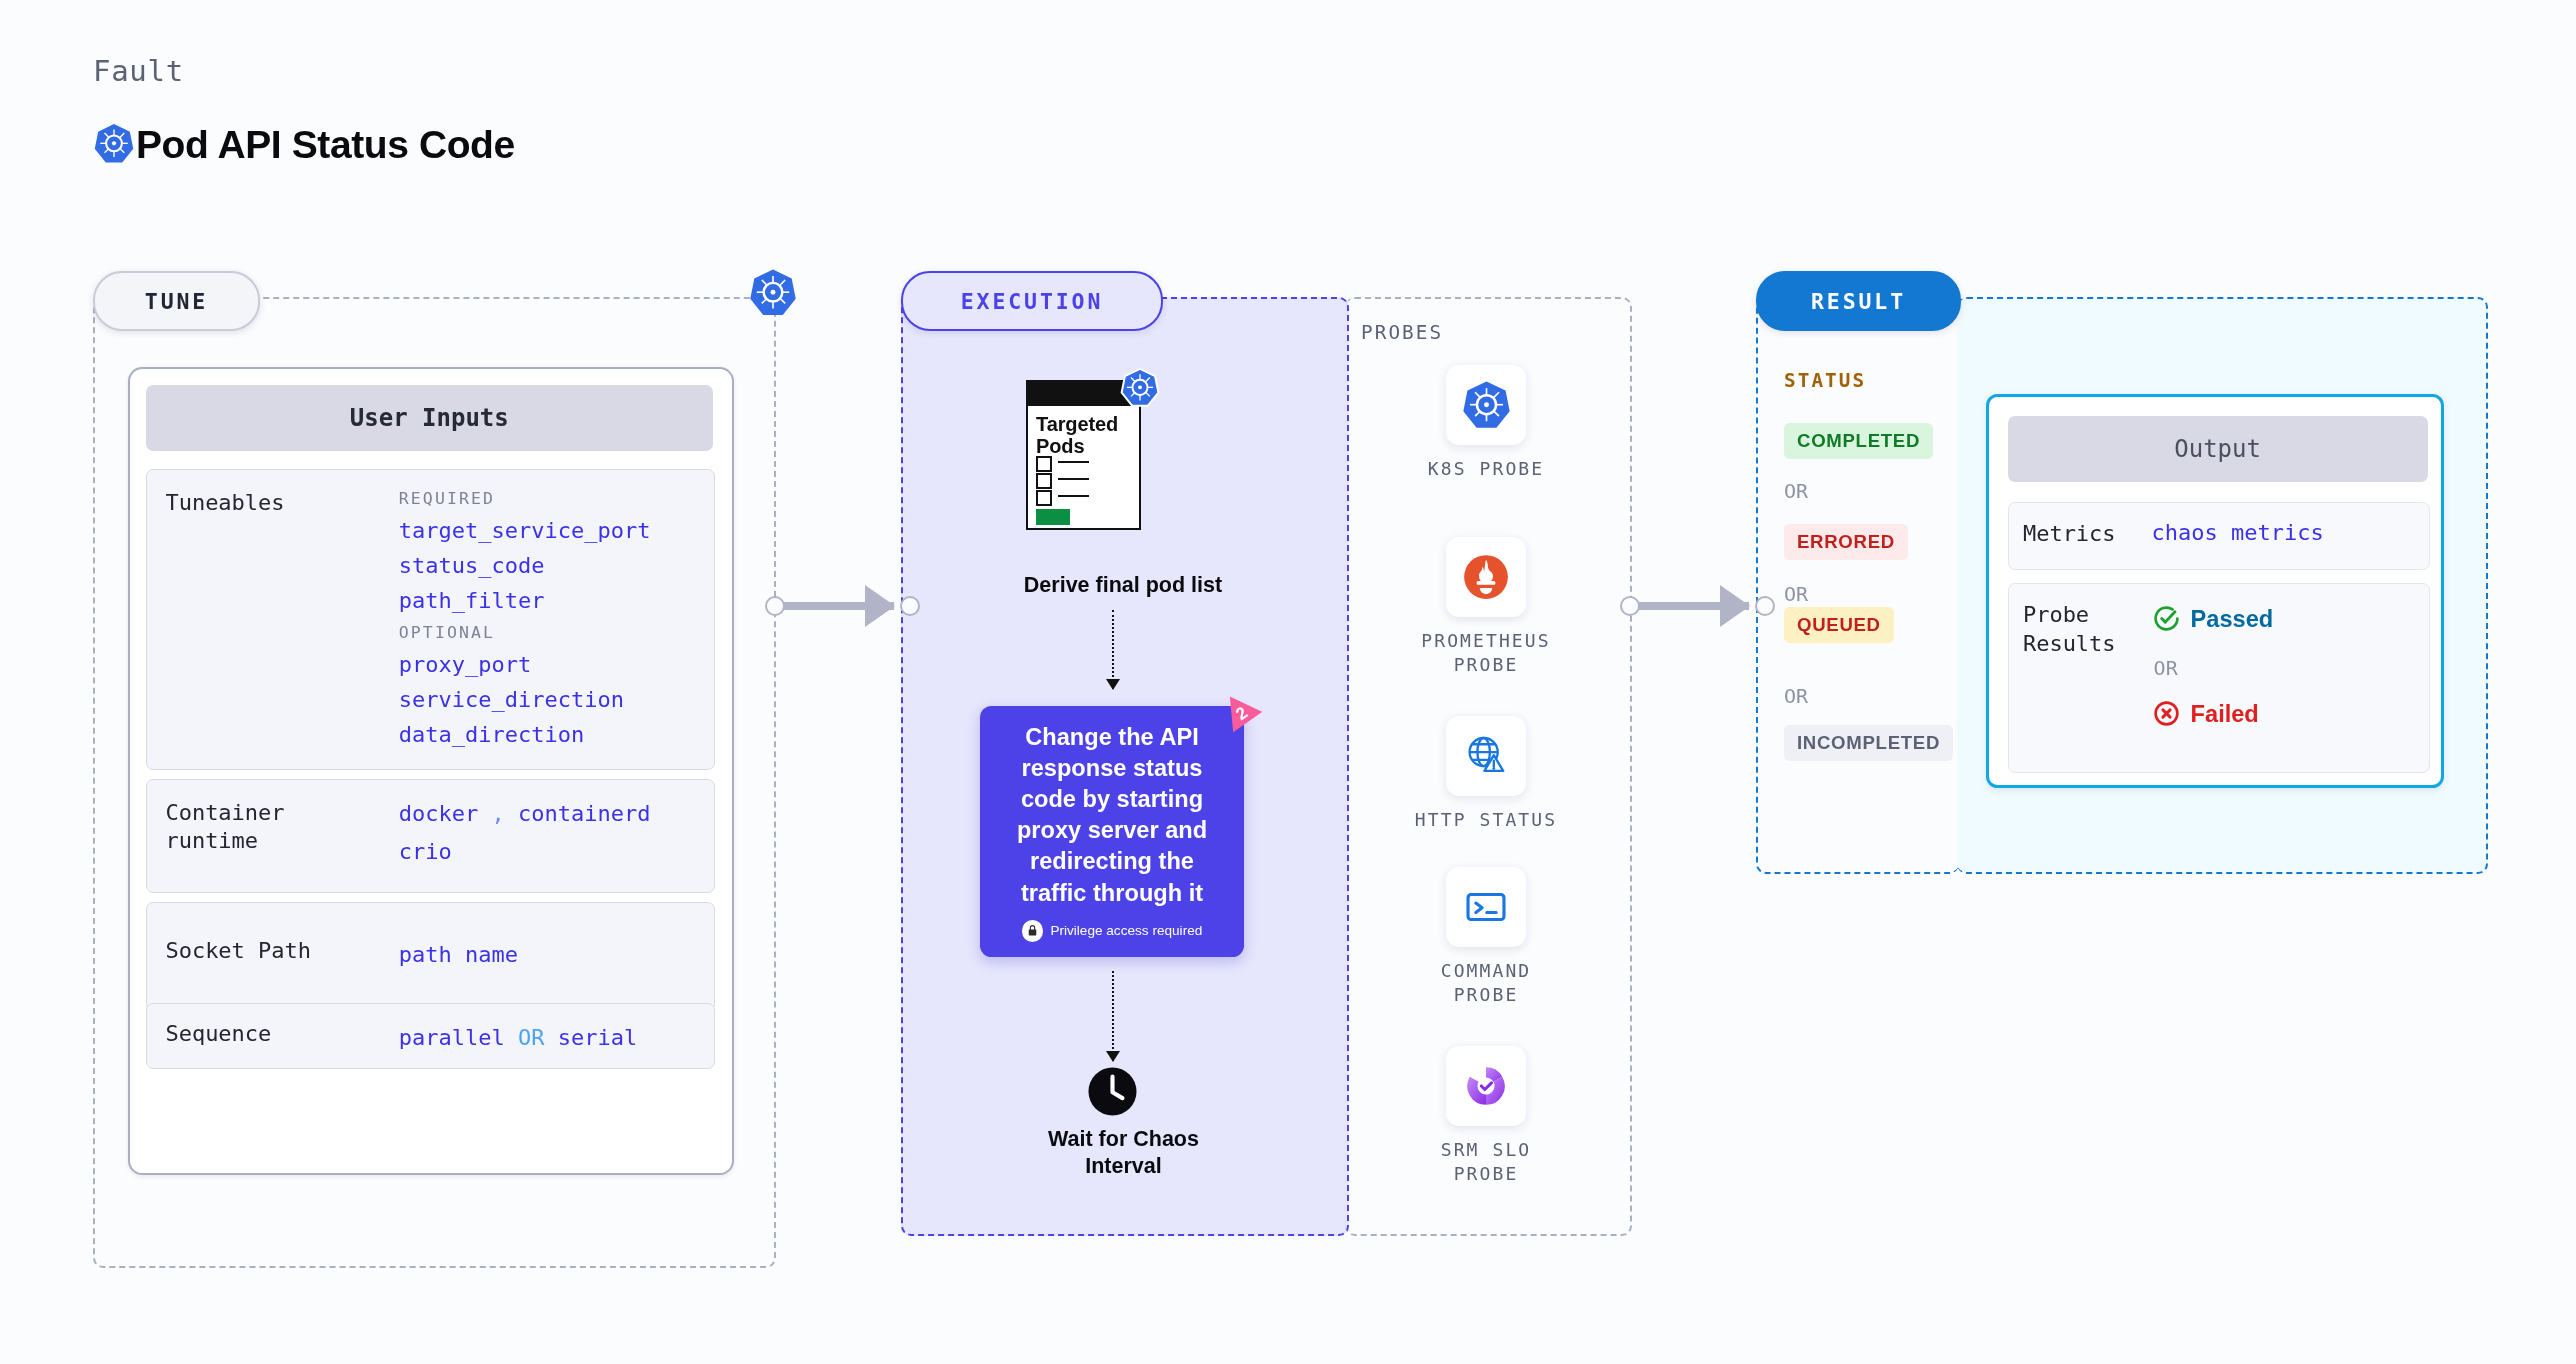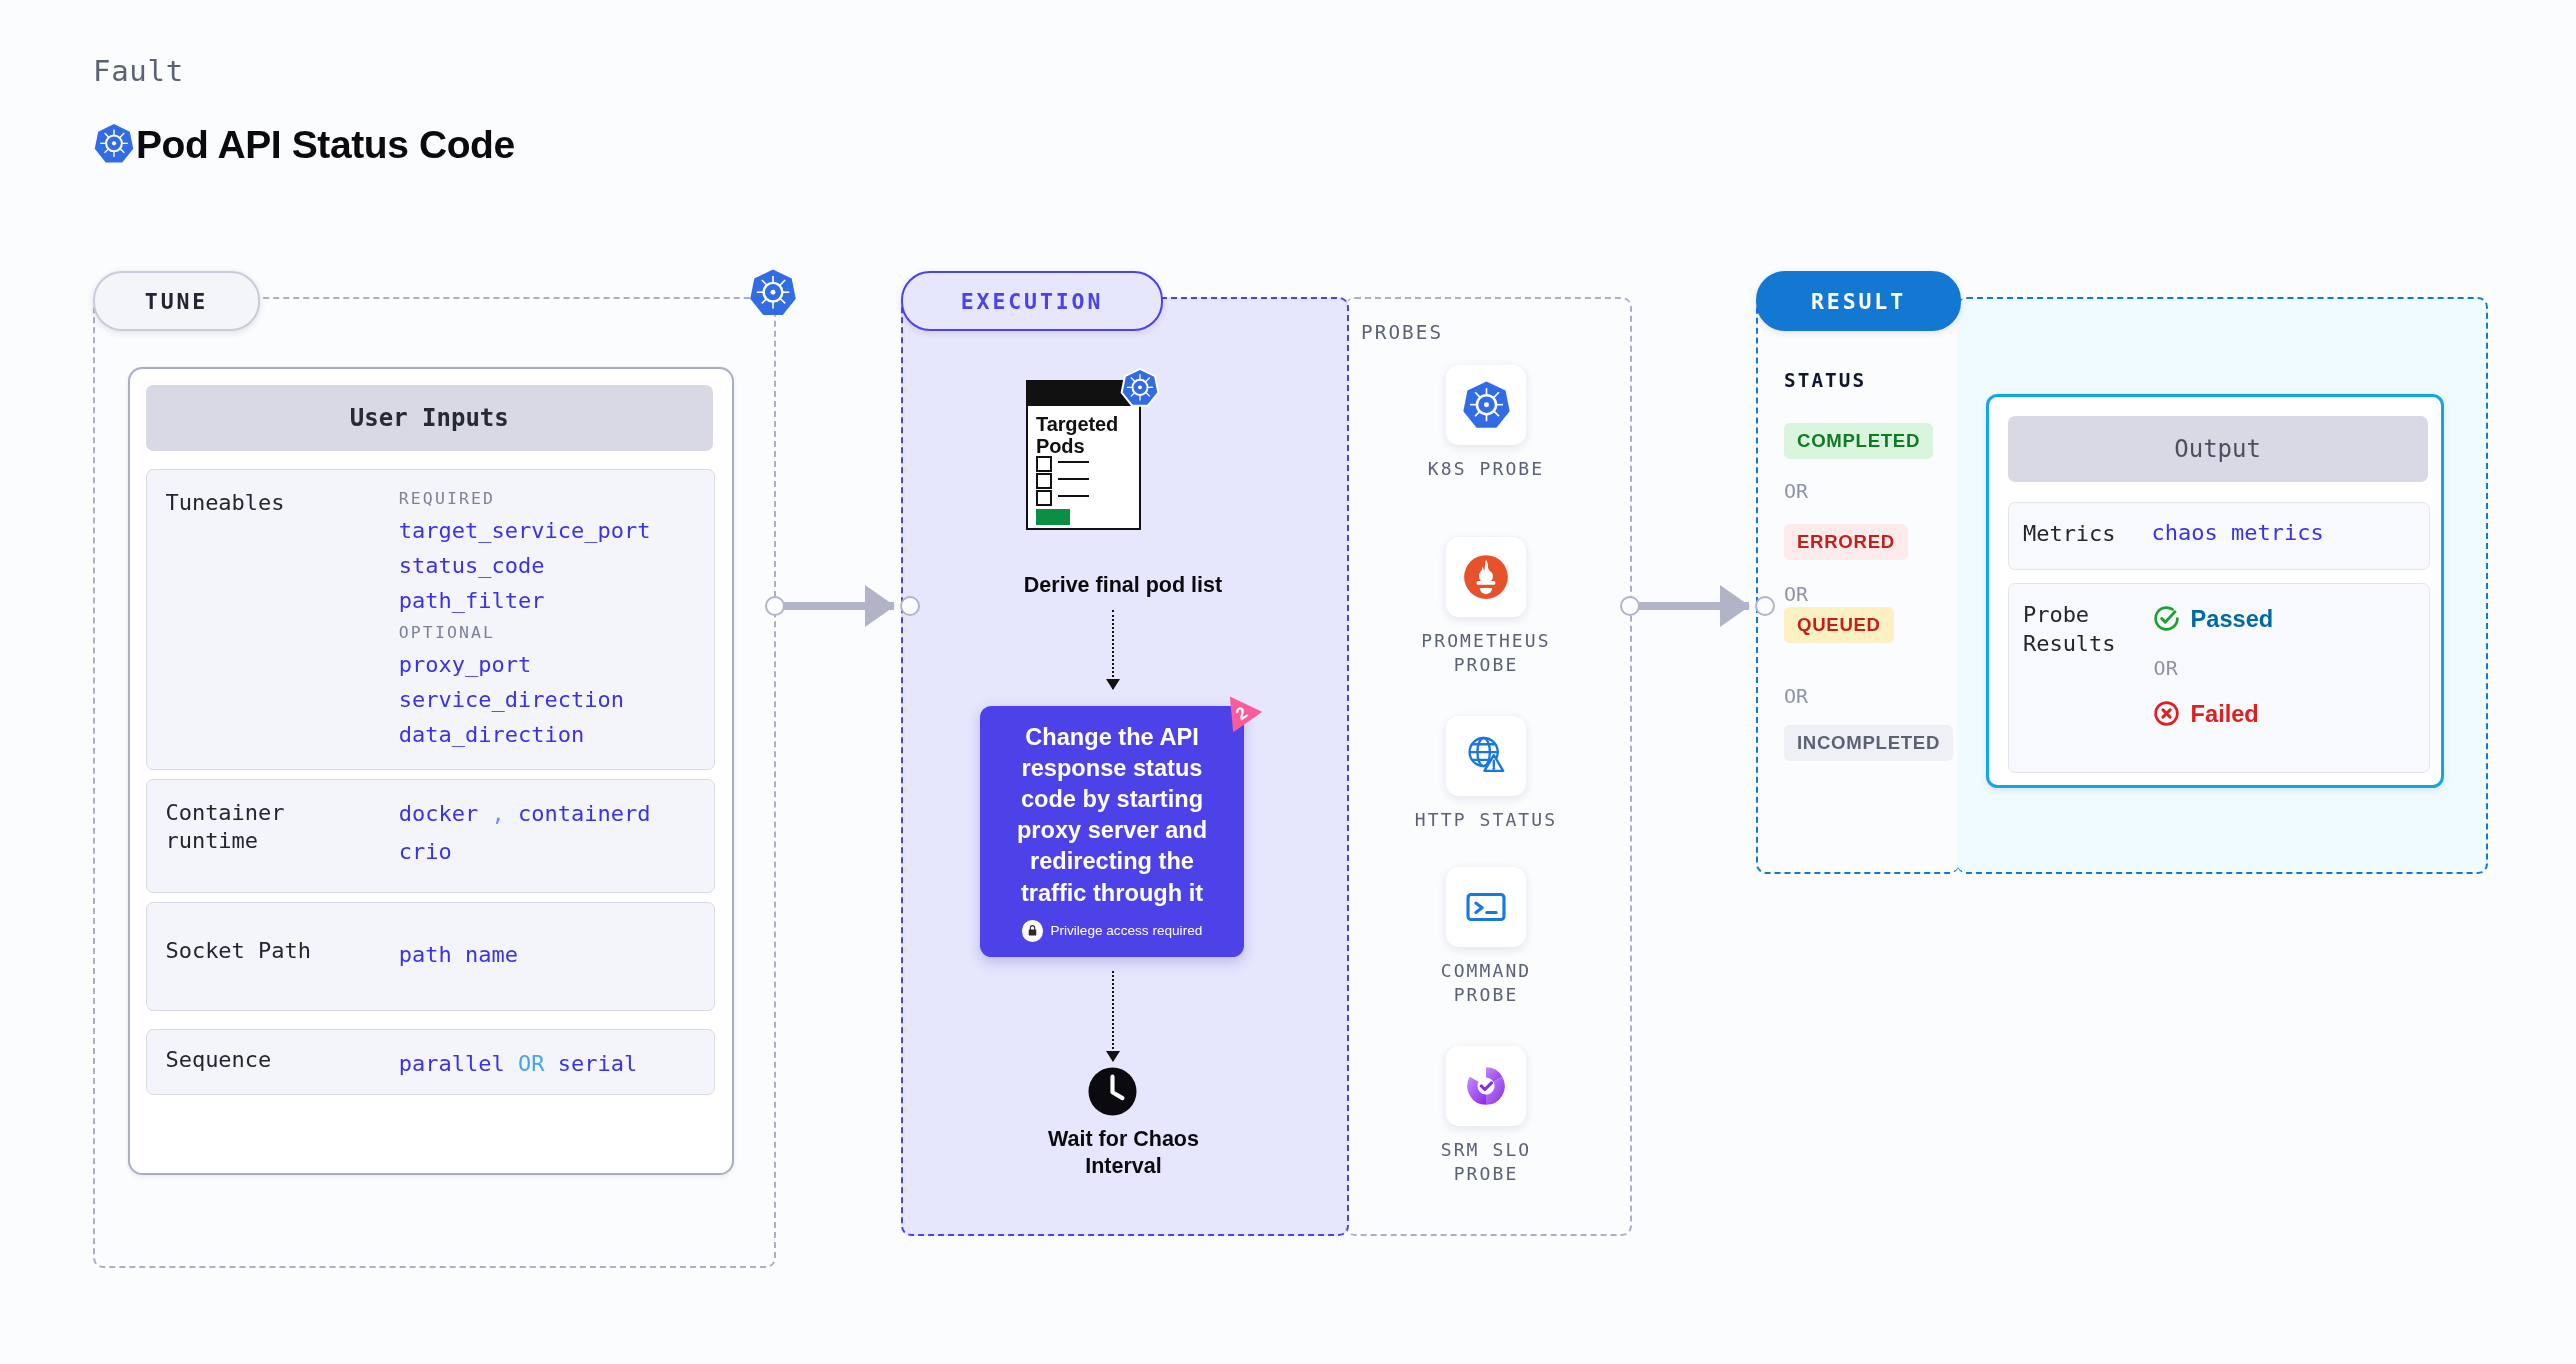--- a/index.html
+++ b/index.html
@@ -54,21 +54,21 @@
     font-family:"DejaVu Sans Mono","Liberation Mono",monospace;
     font-size:24px;font-weight:700;color:#262a38;
   }
   .tune-box{
     position:absolute;left:15.8px;width:567px;
     background:#f4f5fa;border:1.4px solid #d7dae4;border-radius:7.2px;
   }
   #box-tuneables{top:100px;height:299px;}
   #box-runtime{top:410px;height:112px;}
   #box-socket{top:533px;height:107px;}
-  #box-sequence{top:660px;height:64px;}
+  #box-sequence{top:634px;height:64px;}
 
   .tune-key{
     position:absolute;left:18.6px;top:18.6px;
     font-family:"DejaVu Sans Mono","Liberation Mono",monospace;
     font-size:22px;color:#23262f;line-height:1.28;
   }
   .tune-vals{position:absolute;left:252px;top:14.3px;width:301px;}
   .sub-label{
     font-family:"DejaVu Sans Mono","Liberation Mono",monospace;
     font-size:16.5px;letter-spacing:2.1px;color:#7d8395;margin:4.3px 0 4.3px 0;
@@ -161,21 +161,21 @@
   #probe-0{left:1400px;top:365px;}
   #probe-1{left:1400px;top:537px;}
   #probe-2{left:1400px;top:716px;}
   #probe-3{left:1400px;top:867px;}
   #probe-4{left:1400px;top:1046px;}
 
   
   #status-label{
     position:absolute;left:1784px;top:369px;
     font-family:"DejaVu Sans Mono","Liberation Mono",monospace;
-    font-size:19.3px;letter-spacing:2.1px;color:#0f172a;font-weight:700;
+    font-size:19.3px;letter-spacing:2.1px;color:#a16207;font-weight:700;
   }
   .status-badge{
     position:absolute;left:1784px;border-radius:5.7px;padding:7.2px 13px;
     font-size:18.6px;font-weight:700;letter-spacing:0.7px;
   }
   .or-text{
     position:absolute;left:1784px;
     font-family:"DejaVu Sans Mono","Liberation Mono",monospace;
     font-size:20px;color:#8e93a4;
   }

